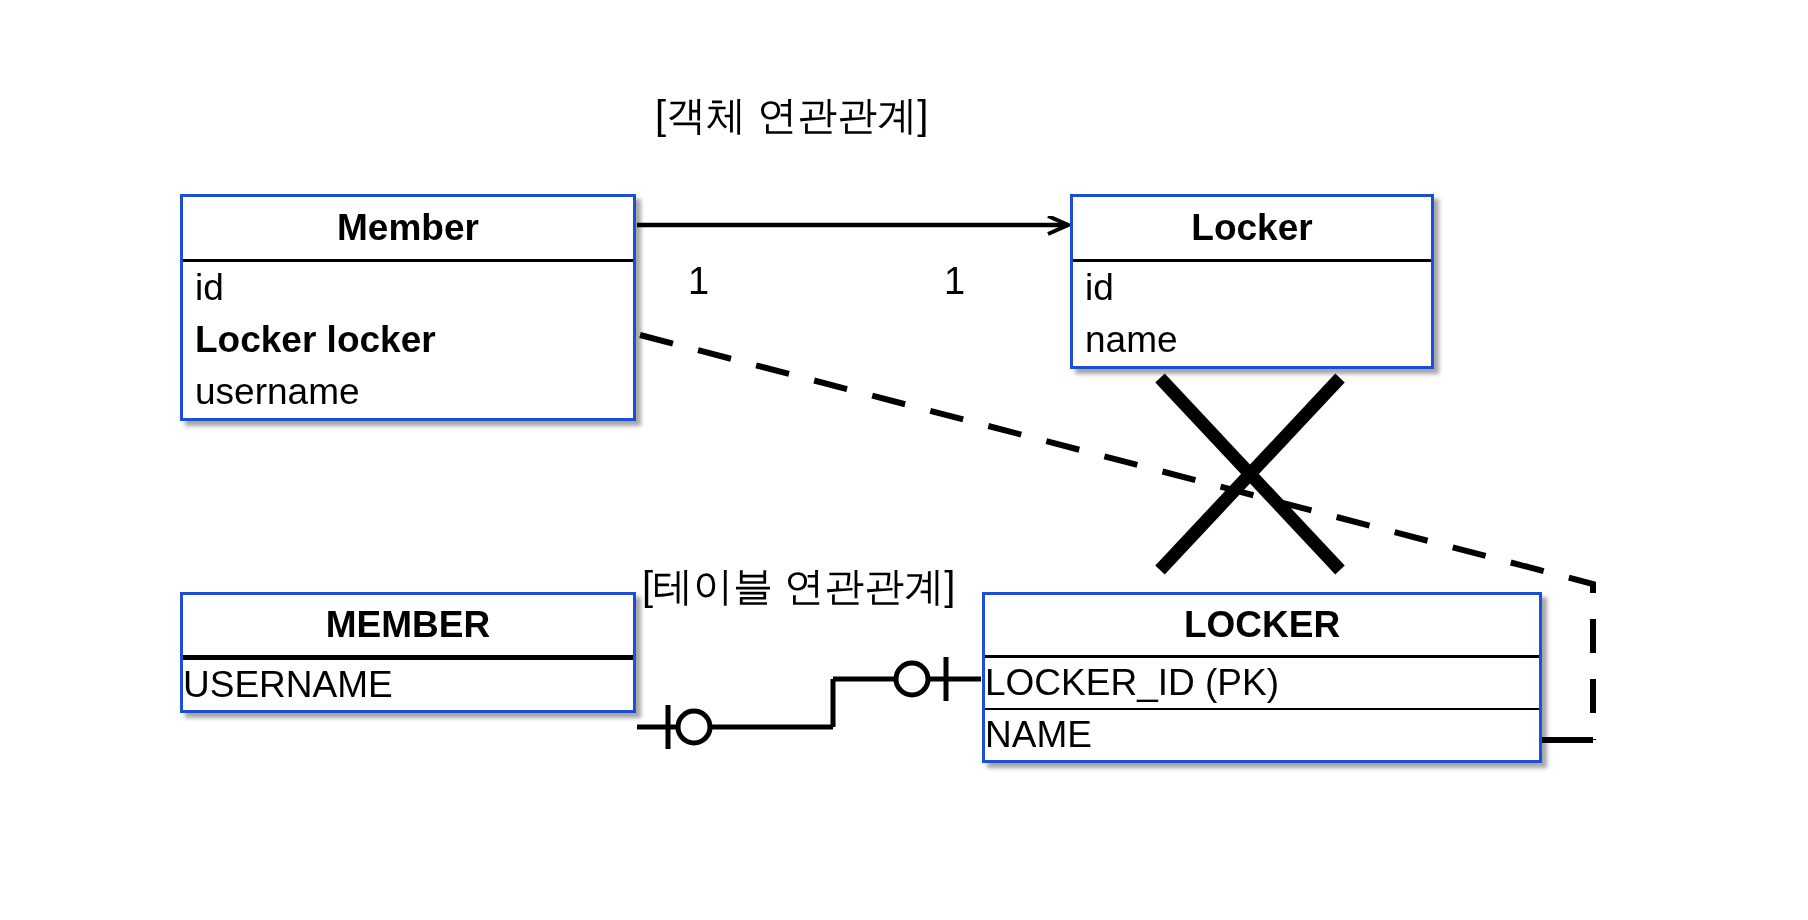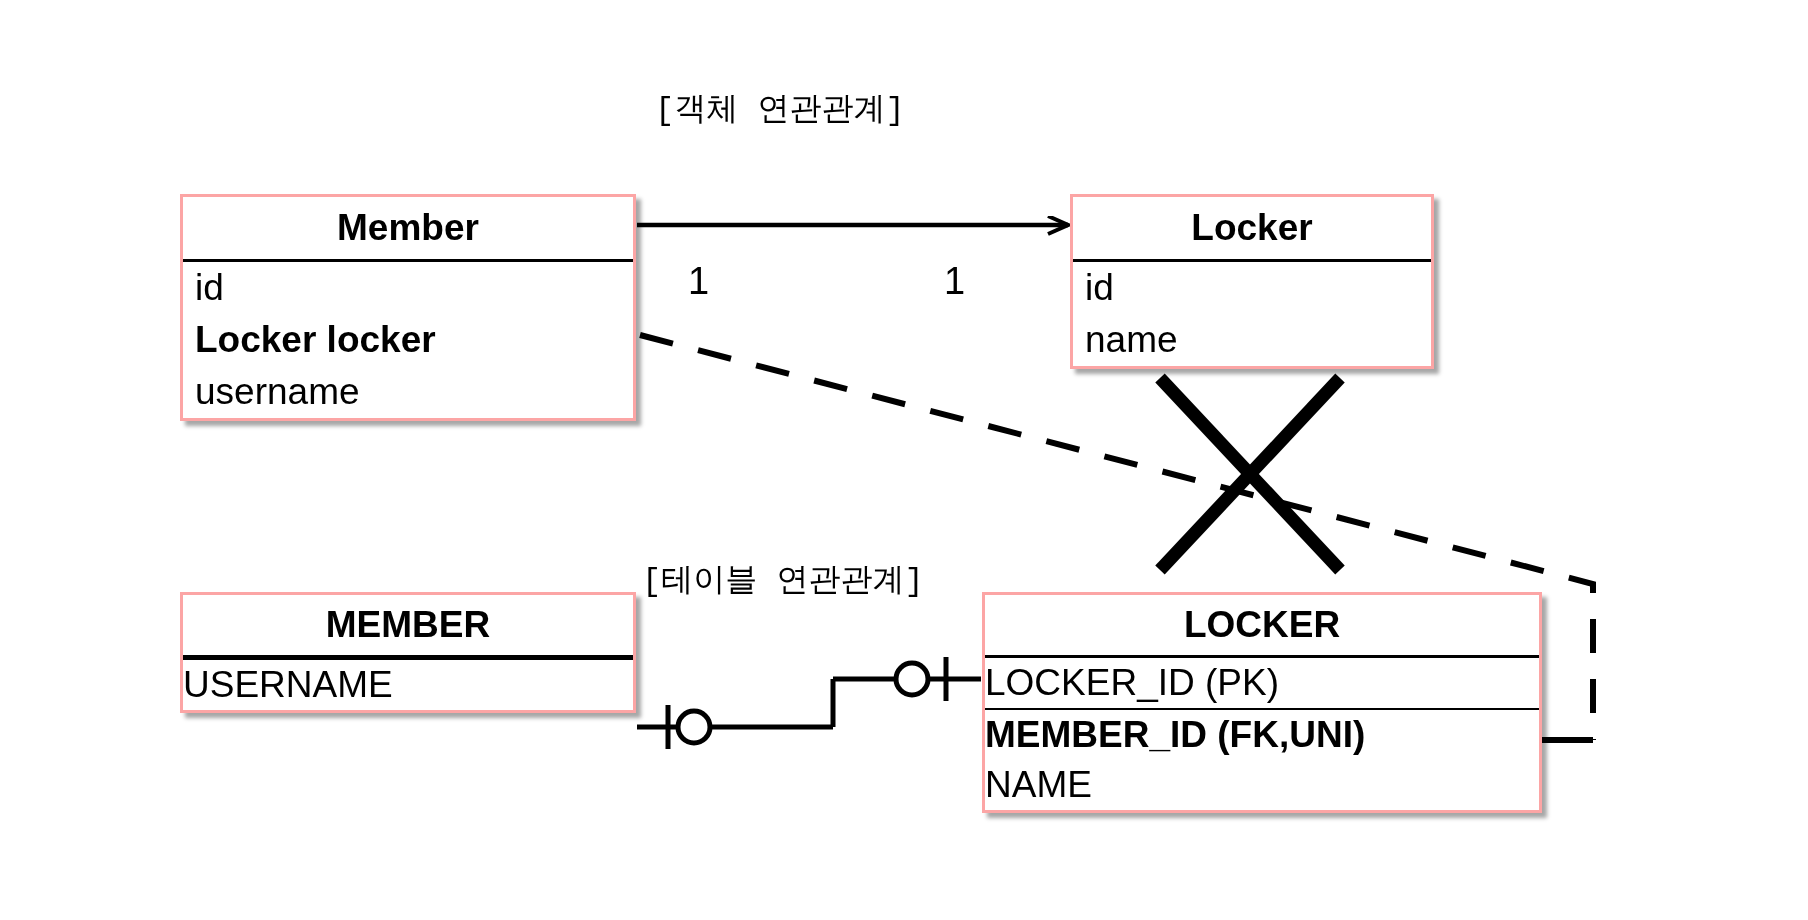--- a/index.html
+++ b/index.html
@@ -11,21 +11,21 @@
     color:#000000;
     overflow:hidden;
     position:relative;
   }
   #canvas{position:absolute;left:0;top:0;width:1808px;height:920px;}
 
   
   .box{
     position:absolute;
     background:#ffffff;
-    border:3px solid #fca5a5;
+    border:3px solid #1d4ed8;
     box-shadow:5px 5px 4px rgba(0,0,0,0.35);
     box-sizing:border-box;
   }
   .box .title{
     text-align:center;
     font-weight:bold;
     line-height:1;
     white-space:nowrap;
   }
   .box .row{
@@ -41,24 +41,24 @@
   .uml .title{font-size:37px;padding:12px 0 13px;}
   .uml .row{font-size:37px;padding:7px 12px 8px;}
 
   
   .erd .title{font-size:37px;padding:11px 0 12px;}
   .erd .row{font-size:37px;padding:6px 0 7px;}
 
   
   .caption{
     position:absolute;
-    font-size:32px;
+    font-size:40px;
     line-height:1;
     white-space:nowrap;
-    font-family:Liberation Mono, monospace;
+    font-family:Liberation Sans, sans-serif;
     text-align:center;
   }
 
   
   .mult{
     position:absolute;
     font-size:38px;
     line-height:1;
     white-space:nowrap;
   }
@@ -143,17 +143,16 @@
     <div class="sep"></div>
     <div class="sep-thin"></div>
     <div class="row">USERNAME</div>
   </div>
 
   <div class="box erd" style="left:982px;top:592px;width:560px;">
     <div class="title">LOCKER</div>
     <div class="sep"></div>
     <div class="row">LOCKER_ID (PK)</div>
     <div class="sep-thin"></div>
-    <div class="row bold">MEMBER_ID (FK,UNI)</div>
     <div class="row">NAME</div>
   </div>
 
 </div>
 
 </body></html>

